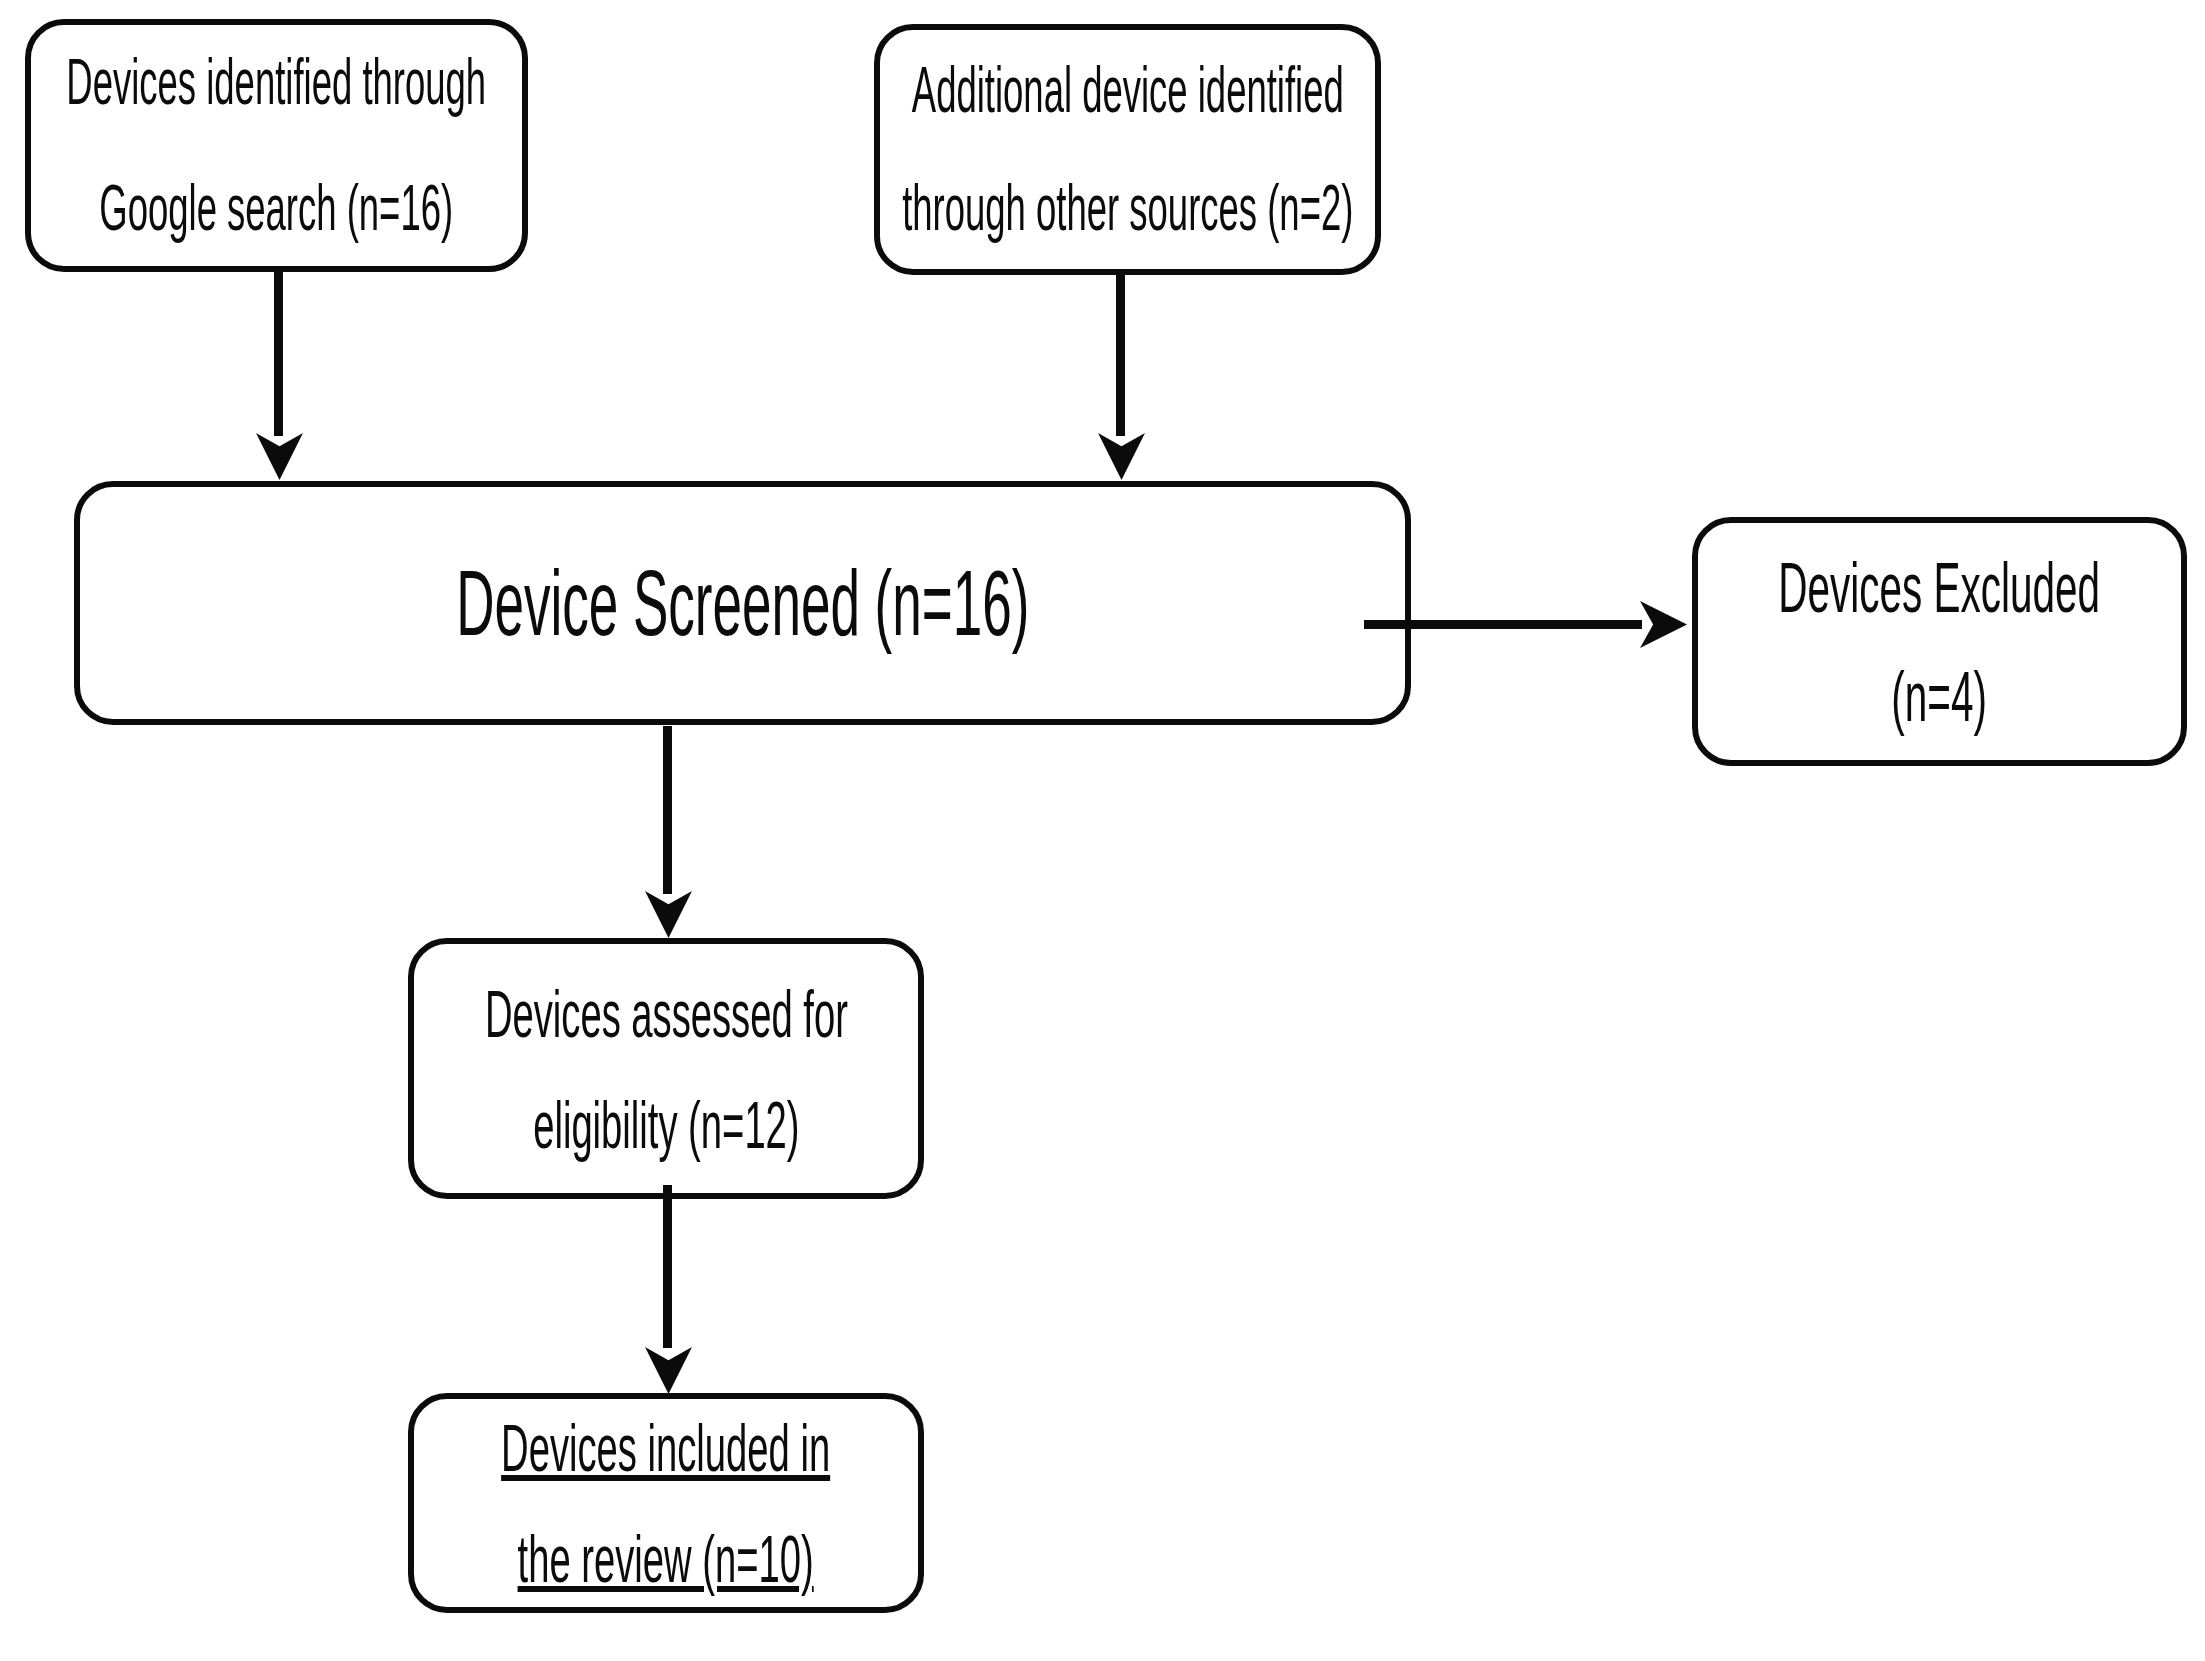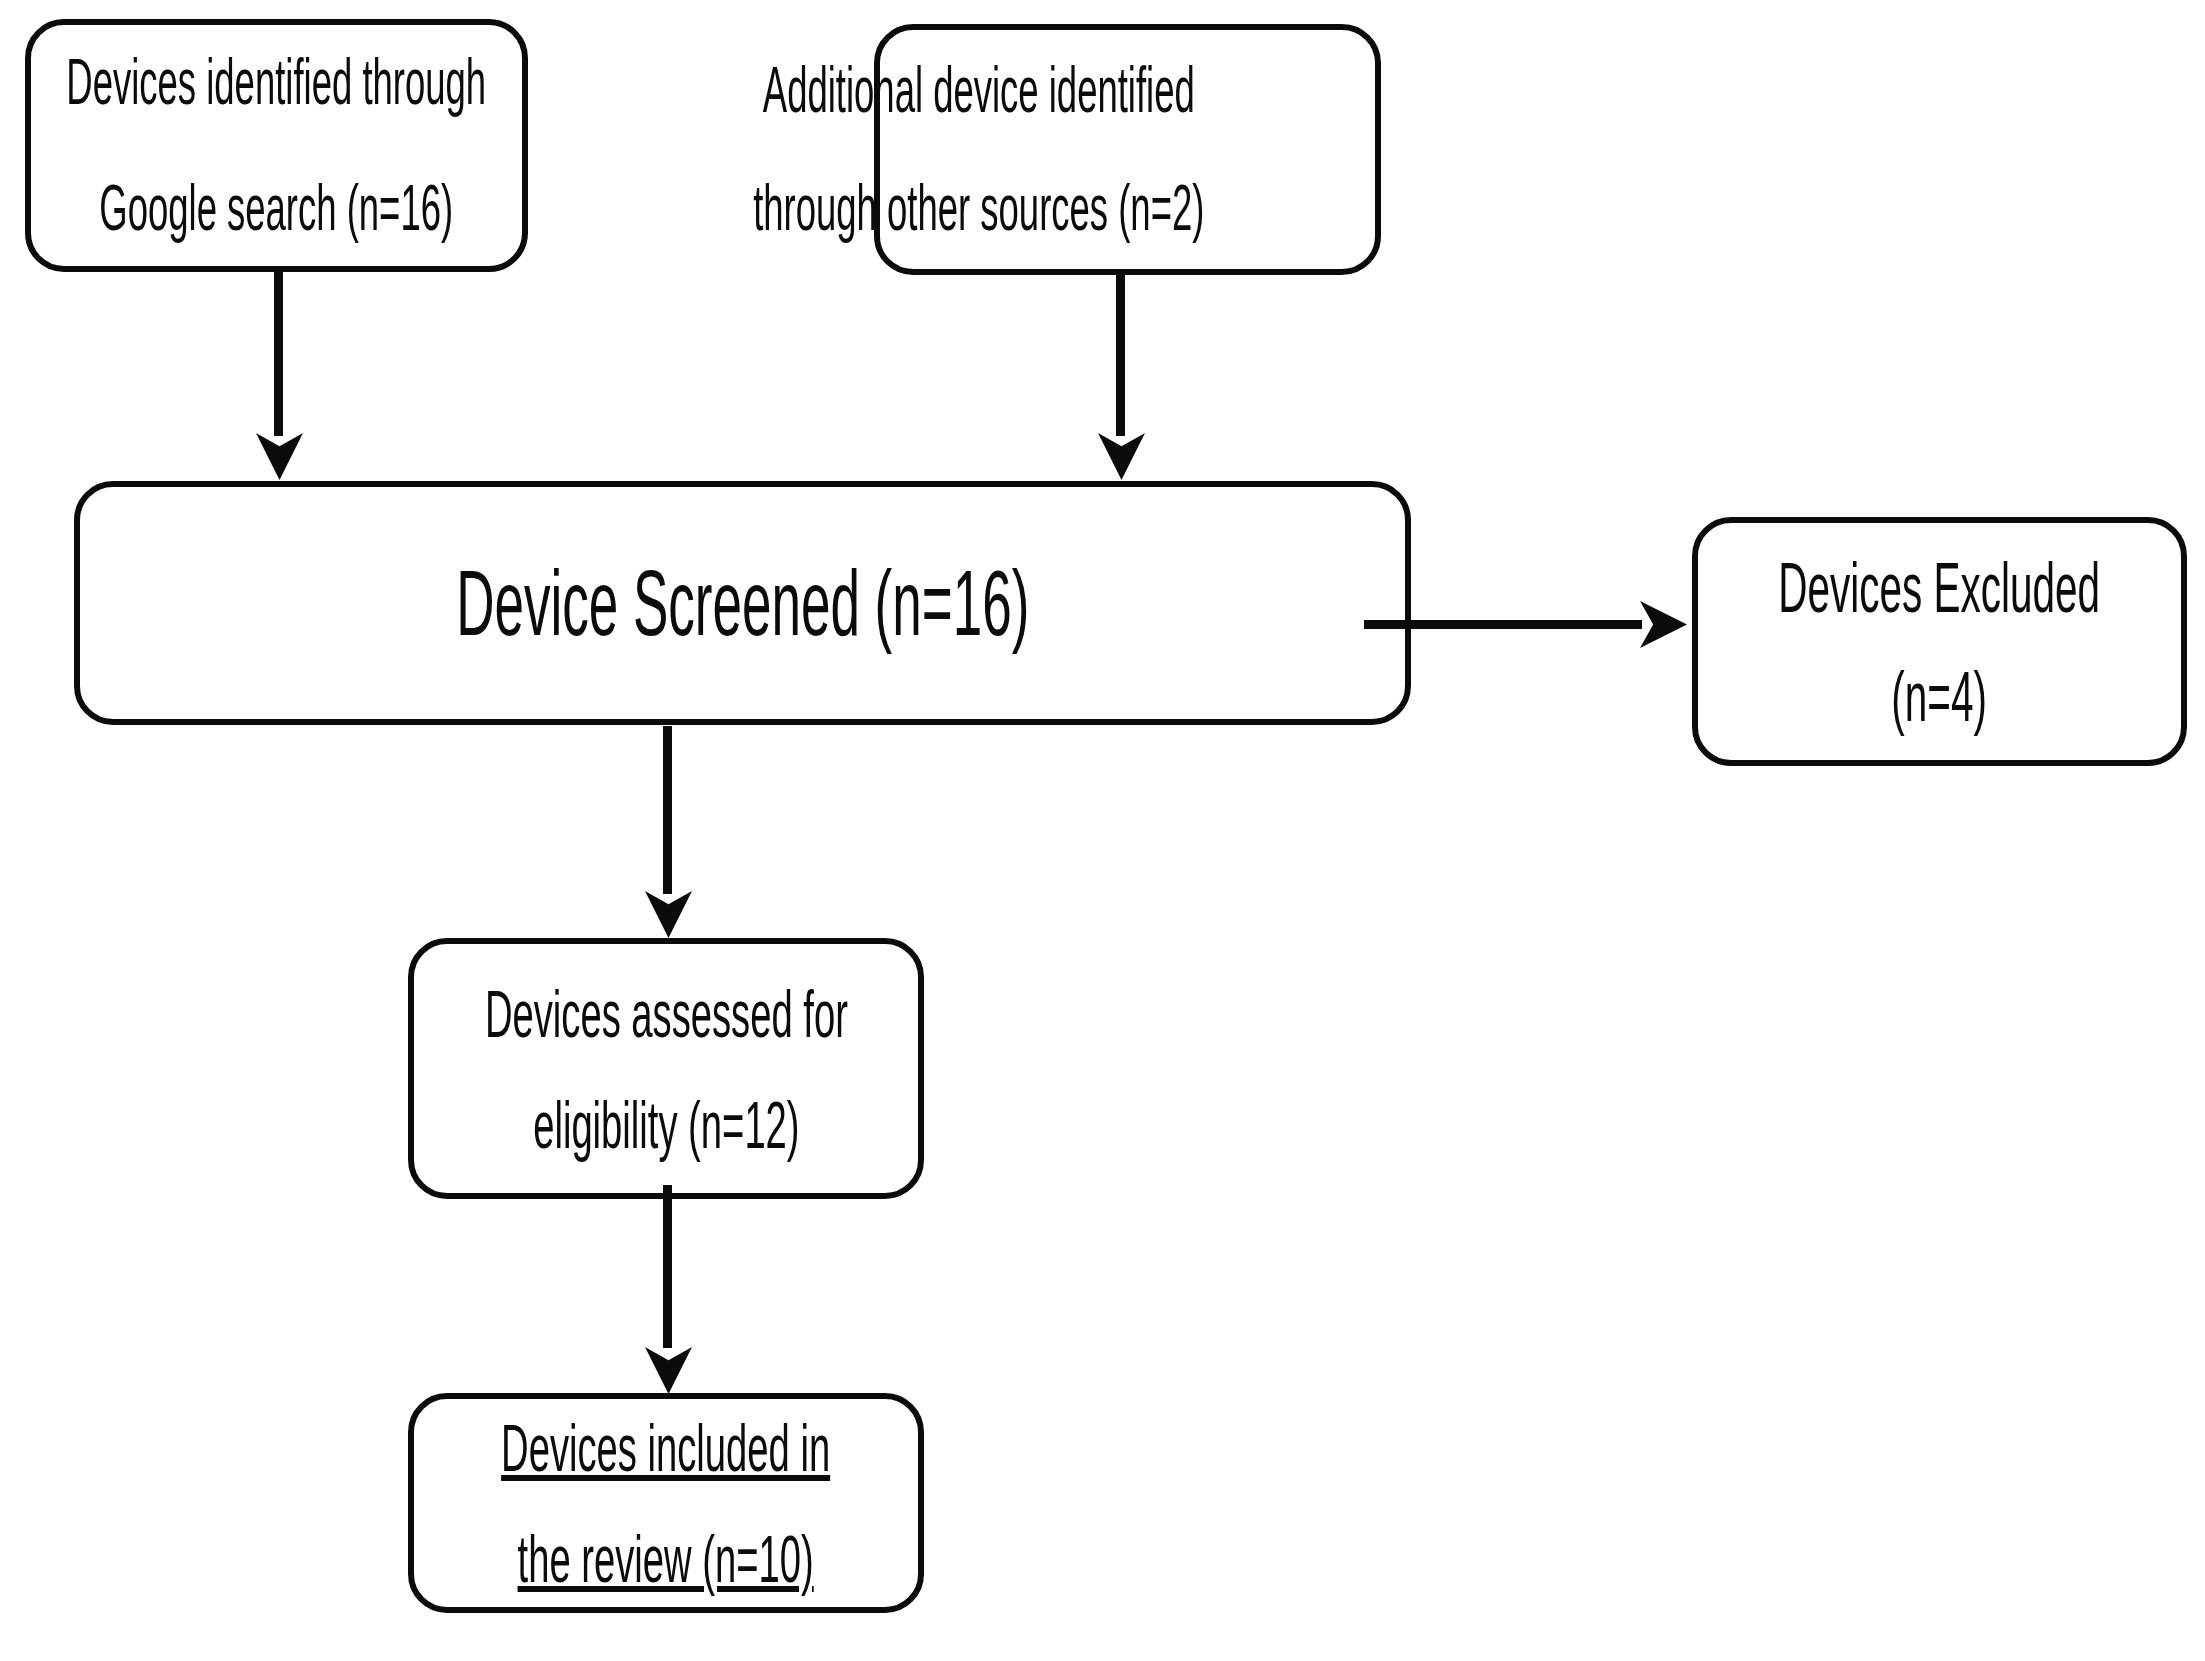--- a/index.html
+++ b/index.html
@@ -34,21 +34,21 @@
     font-weight: 400;
     transform: scaleX(0.57);
     transform-origin: 50% 50%;
   }
   .fline { display: block; }
 
   
   #box-identified-google   { left: 25px;   top: 18.5px;   width: 503px;  height: 253px; font-size: 64px; }
   #box-identified-google .ftext { line-height: 126px; }
 
-  #box-identified-other    { left: 874px; top: 23.6px;   width: 507px;  height: 251px; font-size: 64px; justify-content: flex-end; }
+  #box-identified-other    { left: 874px; top: 23.6px;   width: 507px;  height: 251px; font-size: 64px; }
   #box-identified-other .ftext  { line-height: 118px; }
 
   #box-screened            { left: 30px;   top: 481px;  width: 1337px; height: 244px; font-size: 93px; margin-left: 44px; }
 
   #box-excluded            { left: 1692px; top: 476px;  width: 495px;  height: 249px; font-size: 71px; margin-top: 41px; }
   #box-excluded .ftext          { line-height: 109px; }
 
   #box-assessed            { left: 408px;  top: 938px; width: 516px;  height: 261px; font-size: 67px; }
   #box-assessed .ftext          { line-height: 111px; }
 

